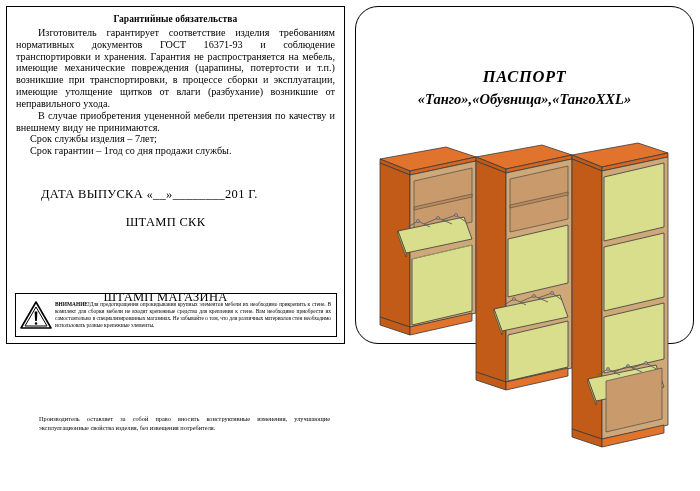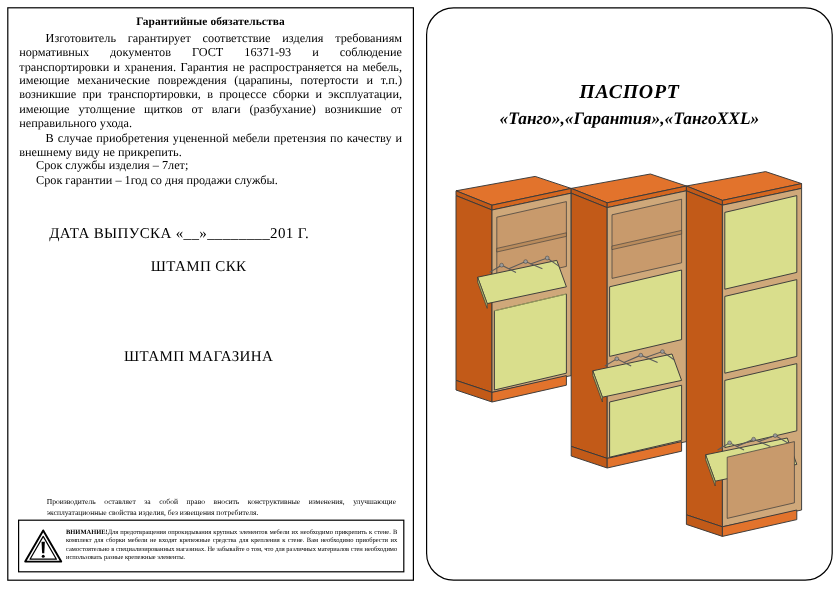--- a/index.html
+++ b/index.html
@@ -15,21 +15,21 @@
     overflow: hidden;
   }
   .page {
     position: relative;
     width: 700px;
     height: 491px;
   }
   .panel {
     position: absolute;
     top: 6px;
-    height: 478px;
+    height: 338px;
     border: 1px solid #000;
     box-sizing: border-box;
     background: #fff;
   }
   .panel-left {
     left: 6px;
     width: 339px;
   }
   .panel-right {
     left: 355px;
@@ -139,21 +139,21 @@
 <body>
 
 <div class="page">
 
   <div class="panel panel-left">
 
     <div class="warranty-title">Гарантийные обязательства</div>
 
     <div class="warranty-body">
       <p class="justify-all">Изготовитель гарантирует соответствие изделия требованиям нормативных документов ГОСТ 16371-93 и соблюдение транспортировки и хранения.    Гарантия не распространяется на мебель, имеющие механические повреждения (царапины, потертости и т.п.) возникшие при транспортировки, в процессе сборки и эксплуатации, имеющие утолщение щитков от влаги (разбухание) возникшие от неправильного ухода.</p>
-      <p>В случае приобретения уцененной мебели претензия по качеству и внешнему виду не прикрепить.</p>
+      <p>В случае приобретения уцененной мебели претензия по качеству и внешнему виду не принимаются.</p>
       <p class="noindent">Срок службы изделия – 7лет;</p>
       <p class="noindent">Срок гарантии – 1год со дня продажи службы.</p>
     </div>
 
     <div class="fields">
       <div class="field-line">ДАТА ВЫПУСКА   «__»________201  Г.</div>
       <div class="field-sub">ШТАМП СКК</div>
       <div class="gap-big"></div>
       <div class="field-sub">ШТАМП МАГАЗИНА</div>
     </div>
@@ -172,21 +172,21 @@
       <div class="attention-text">
         <b>ВНИМАНИЕ!</b><span>Для предотвращения опрокидывания крупных элементов мебели их необходимо прикрепить к стене. В комплект для сборки мебели не входят крепежные средства для крепления к стене. Вам необходимо приобрести их самостоятельно в специализированных магазинах. Не забывайте о том, что для различных материалов стен необходимо использовать разные крепежные элементы.</span>
       </div>
     </div>
   </div>
 
   <div class="panel panel-right">
 
     <div class="passport-head">
       <div class="l1">ПАСПОРТ</div>
-      <div class="l3">«Танго»,«Гарантия»,«ТангоXXL»</div>
+      <div class="l3">«Танго»,«Обувница»,«ТангоXXL»</div>
     </div>
 
     <div class="art">
       <svg width="315" height="340" viewBox="0 0 315 340">
         <defs>
           <g id="shoeA"></g>
         </defs>
 
         <g>
 

